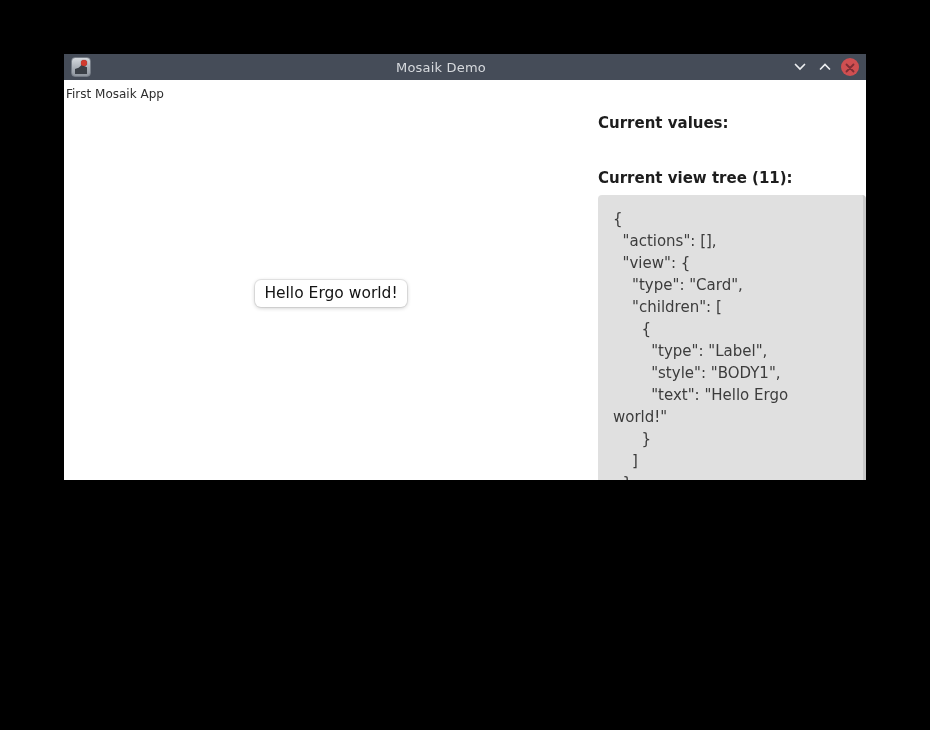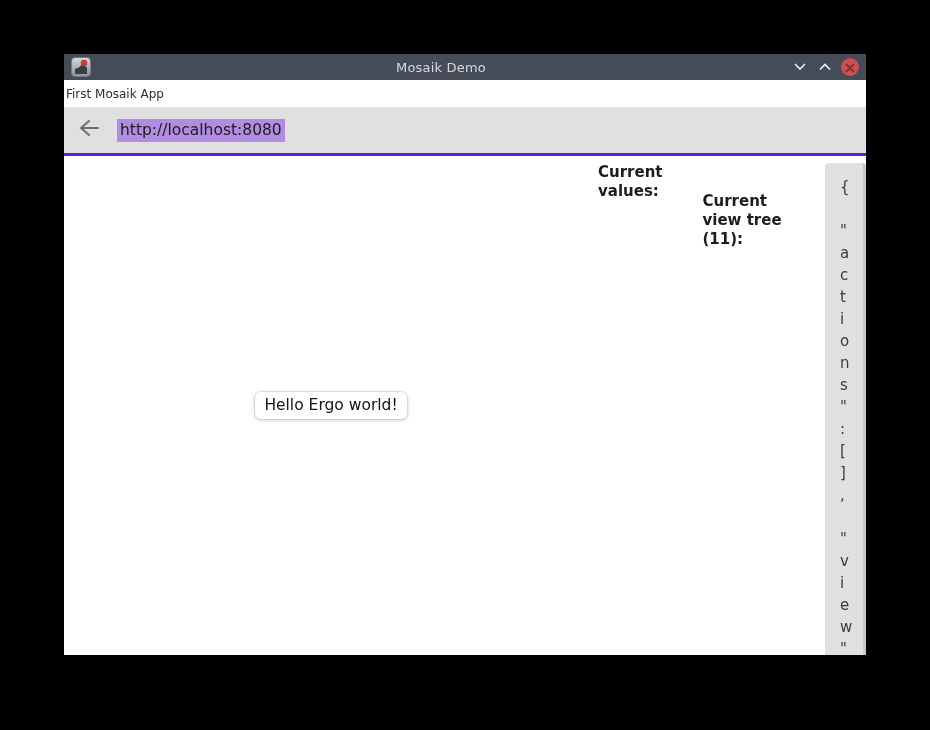--- a/index.html
+++ b/index.html
@@ -1,20 +1,20 @@
 <!DOCTYPE html>
 <html><head>
 <meta charset="utf-8">
 <style>
   * { margin:0; padding:0; box-sizing:border-box; }
   html,body { width:930px; height:730px; background:#000; overflow:hidden;
               font-family:"DejaVu Sans","Liberation Sans",sans-serif; }
 
   .window {
-    position:absolute; left:64px; top:54px; width:802px; height:601px;
+    position:absolute; left:64px; top:54px; width:802px; height:426px;
     display:flex; flex-direction:column; background:#5eead4;
   }
 
   
   .titlebar {
     height:26px; flex:0 0 26px; background:#454c58; display:flex;
     align-items:center; padding:0 7px; color:#d7dade;
   }
   .app-icon {
     width:20px; height:20px; border-radius:4px;
@@ -65,22 +65,22 @@
   .content { flex:1; display:flex; background:#fff; min-height:0; }
 
   .main { flex:1; position:relative; display:flex; align-items:center;
           justify-content:center;border-radius:27px; }
   .hello-card {
     background:#fff; border-radius:6px; padding:4px 9px 5px 9px;
     font-size:15.5px; color:#141414;
     box-shadow:0 0 0 1px rgba(0,0,0,0.07), 0 1px 4px rgba(0,0,0,0.22);
   }
 
-  .side { width:268px; flex:0 0 268px; display:flex; flex-direction:row;
-          min-height:0;gap:40px; }
+  .side { width:268px; flex:0 0 268px; display:flex; flex-direction:column;
+          min-height:0; }
   .side-heading {
     font-size:15px; font-weight:bold; color:#1d1d1d; line-height:19px;
   }
   .h-values { margin-top:7px; }
   .h-tree   { margin-top:36px; }
   .tree-box {
     flex:1; margin-top:7px; background:#e0e0e0; border-radius:4px 4px 0 0;
     border-right:3px solid #c9c9c9;
     padding:13px 23px 0 15px; overflow:hidden;
     font-family:"DejaVu Sans","Liberation Sans",sans-serif;
@@ -121,30 +121,20 @@
           </svg>
         </span>
       </div>
     </div>
   </div>
 
   <div class="app-header">
     <span>First Mosaik App</span>
   </div>
 
-  <div class="url-bar">
-    <div class="back-btn">
-      <span>
-        <svg width="22" height="18" viewBox="0 0 22 18">
-          <path d="M11,2 L3,9 L11,16 M3.5,9 L20,9" fill="none" stroke="#6f6f6f" stroke-width="2" stroke-linecap="round" stroke-linejoin="round"></path>
-        </svg>
-      </span>
-    </div>
-    <span class="url-text">http://localhost:8080</span>
-  </div>
 
   <div class="content">
 
     <div class="main">
       <div class="hello-card">
         <span>Hello Ergo world!</span>
       </div>
     </div>
 
     <div class="side">

